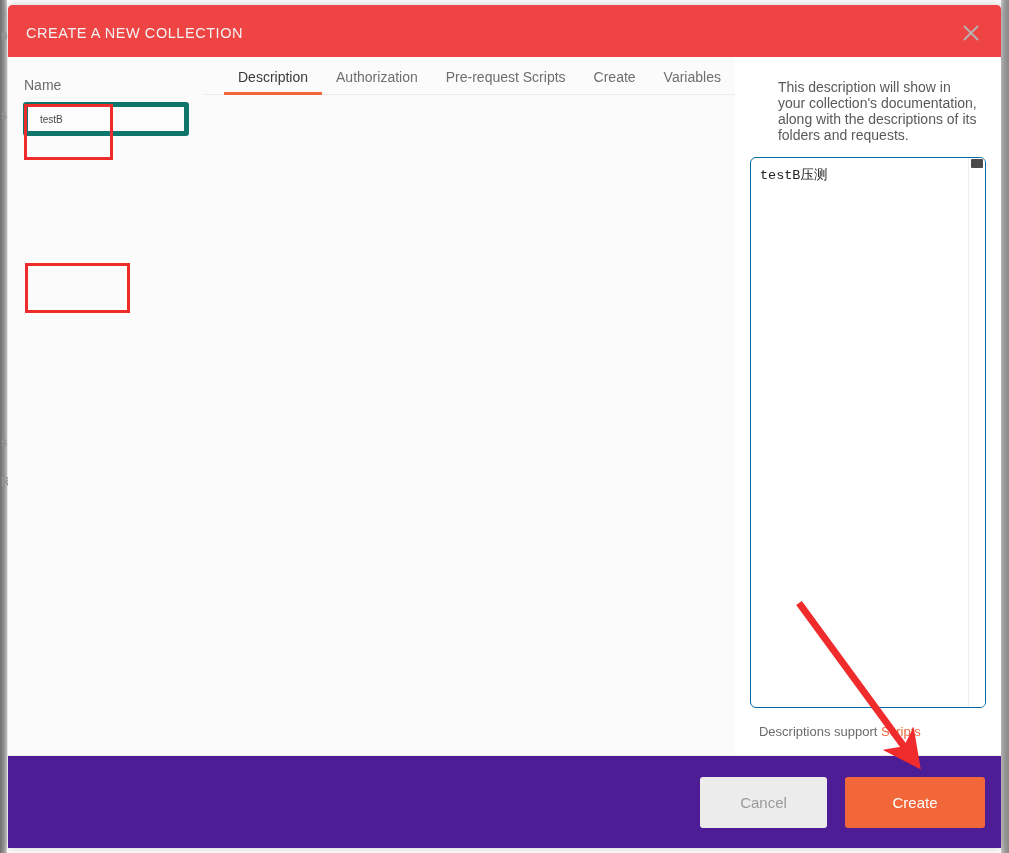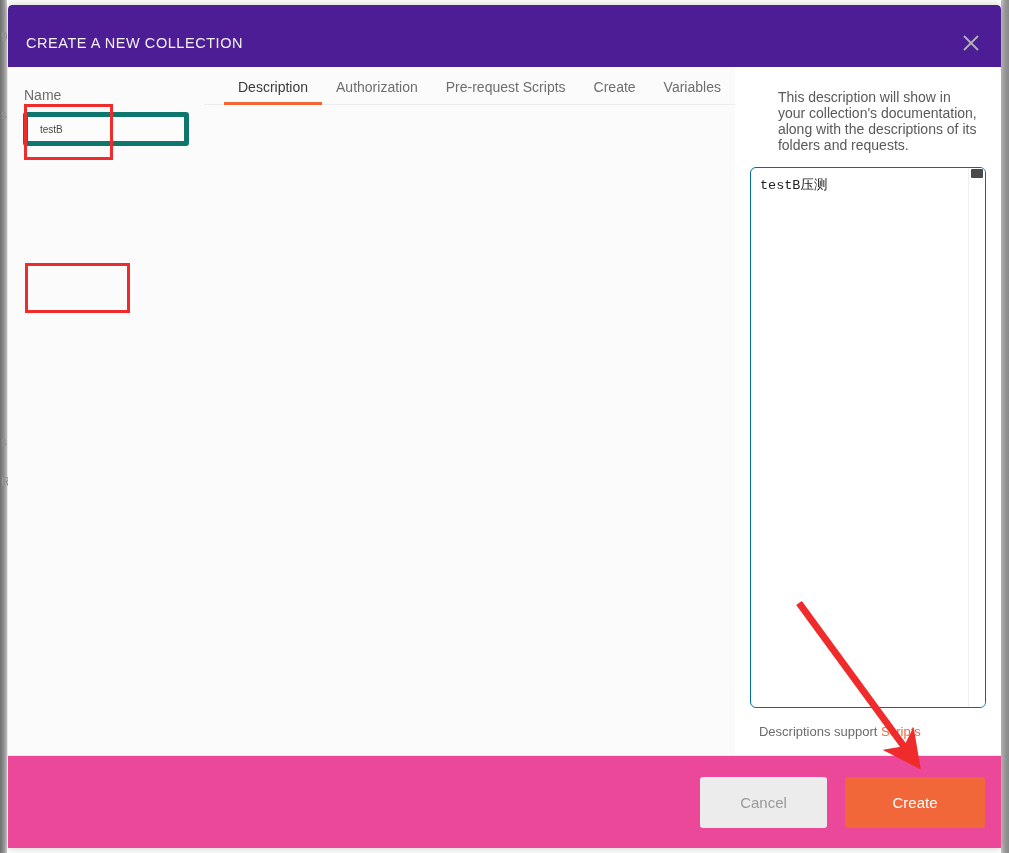--- a/index.html
+++ b/index.html
@@ -60,25 +60,25 @@
     box-shadow: 0 0 10px rgba(0,0,0,0.22);
     overflow: hidden;
     display: flex;
     flex-direction: column;
   }
 
   
   .modal-header {
     height: 48px;
     min-height: 48px;
-    background: #4c1d95;
+    background: #ef4444;
     display: flex;
     align-items: center;
     justify-content: space-between;
-    padding: 14px 0 0 18px;
+    padding: 4px 0 0 18px;
     border-radius: 4px 4px 0 0;
   }
   .modal-title {
     color: #f2f2f2;
     font-size: 14.5px;
     letter-spacing: 0.55px;
     font-weight: 400;
   }
   .close-btn {
     width: 60px;
@@ -215,21 +215,21 @@
   }
   .markdown-note .md-link {
     color: #f2673a;
     cursor: pointer;
   }
 
   
   .modal-footer {
     min-height: 92px;
     height: 92px;
-    background: #ec4899;
+    background: #4c1d95;
     border-top: 1px solid #ececec;
     display: flex;
     align-items: center;
     justify-content: flex-end;
     padding-right: 16px;
     gap: 18px;
   }
   .btn {
     border: 0;
     border-radius: 3px;

